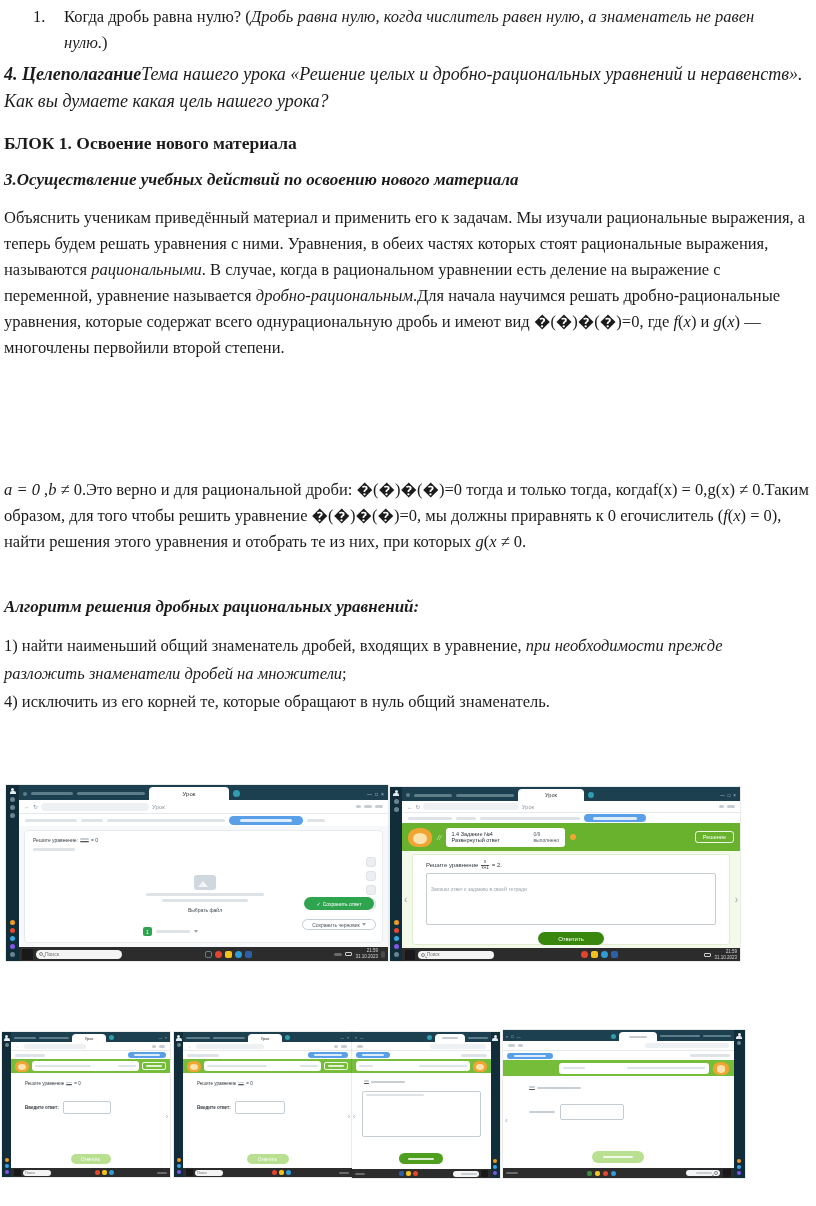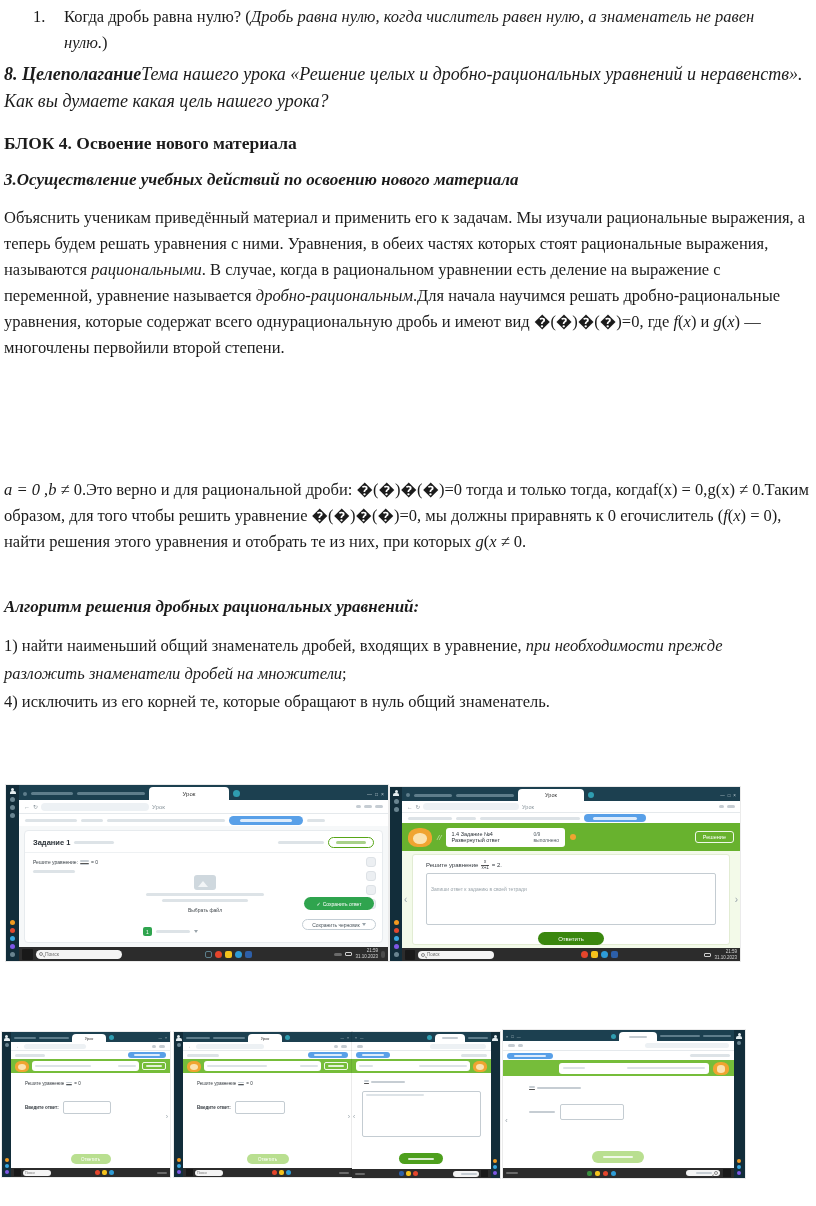--- a/index.html
+++ b/index.html
@@ -70,23 +70,23 @@
 </head>
 <body>
 
 <div id="page">
 
   <div class="abs txt" style="top:4px; left:33px; width:762px; display:flex;">
     <span style="width:31px; flex:none;">1.</span>
     <span><span>Когда дробь равна нулю? (</span><span style="font-style: italic;">Дробь равна нулю, когда числитель равен нулю, а знаменатель не равен нулю.</span><span>)</span></span>
   </div>
 
-  <div class="abs" style="top:61px; left:4px; width:810px; font-size:18px; line-height:26.5px;"><span style="font-style: italic; font-weight: bold;">8. Целеполагание</span><span style="font-style: italic;">Тема нашего урока «Решение целых и  дробно-рациональных уравнений и неравенств».  Как вы думаете какая цель нашего урока?</span></div>
-
-  <div class="abs b" style="top:133px; left:4px; font-size:17.5px;">БЛОК 4. Освоение нового материала</div>
+  <div class="abs" style="top:61px; left:4px; width:810px; font-size:18px; line-height:26.5px;"><span style="font-style: italic; font-weight: bold;">4. Целеполагание</span><span style="font-style: italic;">Тема нашего урока «Решение целых и  дробно-рациональных уравнений и неравенств».  Как вы думаете какая цель нашего урока?</span></div>
+
+  <div class="abs b" style="top:133px; left:4px; font-size:17.5px;">БЛОК 1. Освоение нового материала</div>
 
   <div class="abs b i" style="top:170px; left:4px; font-size:17px;">3.Осуществление учебных действий по освоению нового материала</div>
 
   <div class="abs txt" style="top:205px; left:4px; width:806px;"><span>Объяснить ученикам приведённый материал и применить его к задачам. Мы изучали рациональные выражения, а теперь будем решать уравнения с ними. Уравнения, в обеих частях которых стоят рациональные выражения, называются </span><span style="font-style: italic;">рациональными</span><span>. В случае, когда в рациональном уравнении есть деление на выражение с переменной, уравнение называется </span><span style="font-style: italic;">дробно-рациональным</span><span>.Для начала научимся решать дробно-рациональные уравнения, которые содержат всего однурациональную дробь и имеют вид �(�)�(�)=0, где </span><span style="font-style: italic;">f</span><span>(</span><span style="font-style: italic;">x</span><span>) и </span><span style="font-style: italic;">g</span><span>(</span><span style="font-style: italic;">x</span><span>) — многочлены первойили второй степени.</span></div>
 
 
   <div class="abs txt" style="top:477px; left:4px; width:806px;"><span style="font-style: italic;">a = 0</span><span> ,</span><span style="font-style: italic;">b</span><span> ≠ 0.Это верно и для рациональной дроби: �(�)�(�)=0 тогда и только тогда, когдаf(x) = 0,g(x) ≠ 0.Таким образом, для того чтобы решить уравнение �(�)�(�)=0, мы должны приравнять к 0 егочислитель (</span><span style="font-style: italic;">f</span><span>(</span><span style="font-style: italic;">x</span><span>) = 0), найти решения этого уравнения и отобрать те из них, при которых </span><span style="font-style: italic;">g</span><span>(</span><span style="font-style: italic;">x</span><span> ≠ 0.</span></div>
 
   <div class="abs b i" style="top:597px; left:4px; font-size:17px;">Алгоритм решения дробных рациональных уравнений:</div>
 
@@ -138,29 +138,20 @@
         <span class="bar lt" style="width:52px"></span>
         <span class="bar lt" style="width:22px"></span>
         <span class="bar lt" style="width:118px"></span>
         <span class="bluepill" style="width:74px; height:9px;">
           <span class="bar wt" style="width:52px"></span>
         </span>
         <span class="bar lt" style="width:18px"></span>
       </div>
       <div style="flex:1; background:#f6f8f9; padding:4px 5px; position:relative;">
         <div class="card" style="width:100%; height:100%;">
-          <div style="display:flex; align-items:center; gap:4px; padding:6px 8px 4px 8px; border-bottom:1px solid #eef1f3;">
-            <span class="b" style="font-size:7.5px; color:#2b3238;">Задание 1</span>
-            <span class="bar lt" style="width:40px"></span>
-            <span style="flex:1"></span>
-            <span class="bar lt" style="width:46px"></span>
-            <span class="goutbtn" style="width:46px; height:11px;">
-              <span class="bar" style="width:30px; background:#a9d18a;"></span>
-            </span>
-          </div>
           <div style="padding:6px 8px 0 8px; font-size:5px; color:#3c444a; display:flex; align-items:center; gap:2px;">
             <span>Решите уравнение:</span>
             <span class="frac">
               <span class="bar" style="width:9px; height:2px;"></span>
               <span class="d bar" style="width:9px; height:2px; margin-top:1px;"></span>
             </span>
             <span>= 0</span>
           </div>
           <div style="padding:5px 8px 0 8px;">
               <span class="bar lt" style="width:42px; display:block;"></span>

